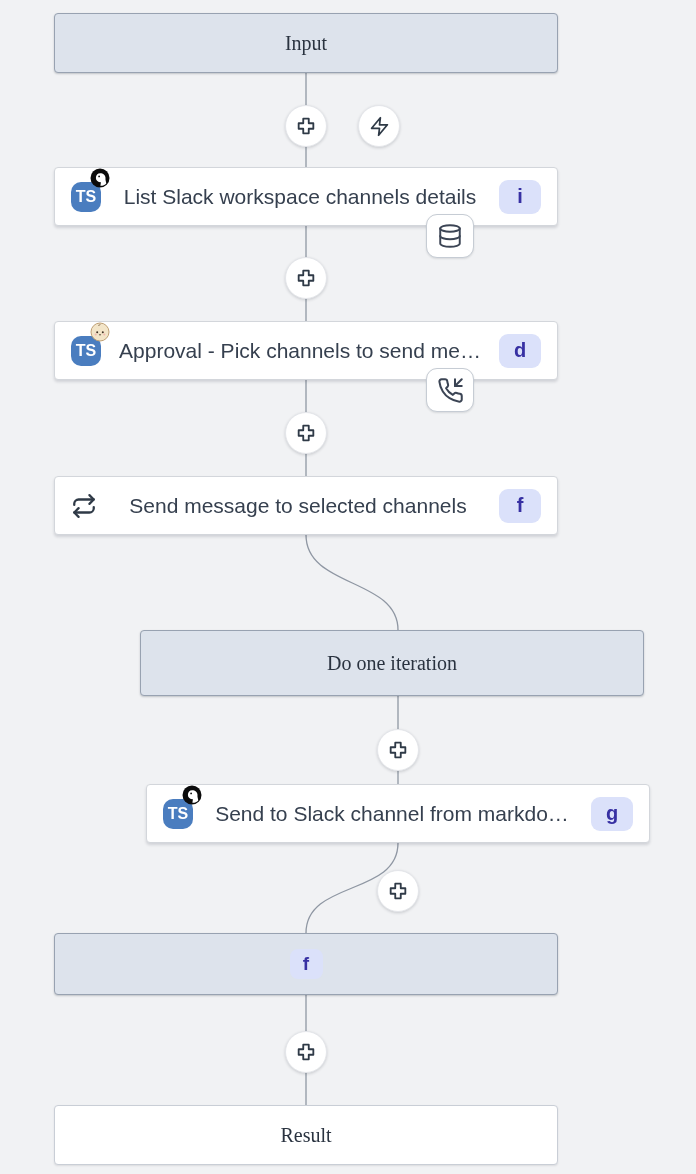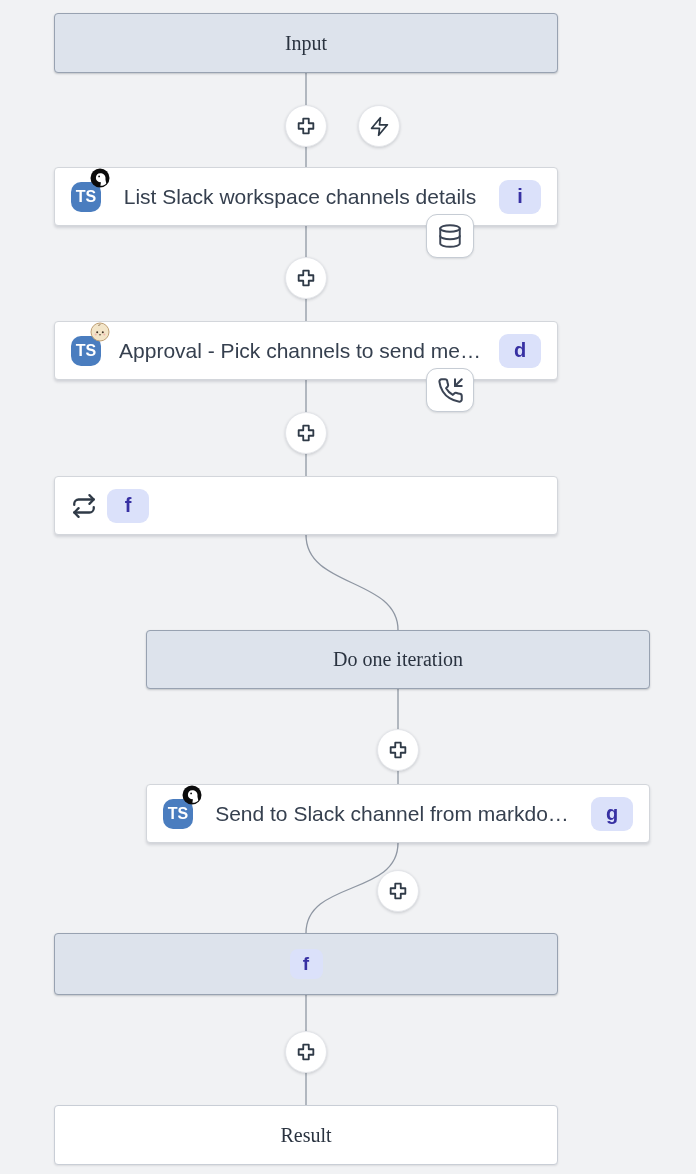--- a/index.html
+++ b/index.html
@@ -144,24 +144,25 @@
     </svg>
   </button>
 
   <div class="box node" style="left:54px;top:476px;width:504px;height:59px">
     <svg width="26" height="26" viewBox="0 0 24 24" fill="none" stroke="#2f3a47" stroke-width="2.1" stroke-linecap="round" stroke-linejoin="round" style="flex:none">
       <path d="m17 2 4 4-4 4"></path>
       <path d="M3 11v-1a4 4 0 0 1 4-4h14"></path>
       <path d="m7 22-4-4 4-4"></path>
       <path d="M21 13v1a4 4 0 0 1-4 4H3"></path>
     </svg>
+    <span class="node-label">Send message to selected channels</span>
     <span class="badge">f</span>
   </div>
 
-  <div class="box header-box" style="left:146px;top:630px;width:504px;height:59px">
+  <div class="box header-box" style="left:140px;top:630px;width:504px;height:66px">
     <span class="mono-label">Do one iteration</span>
   </div>
 
   <button class="circle-btn" style="left:398px;top:750px">
     <svg width="22" height="22" viewBox="0 0 24 24">
       <path d="M9 4h6v5h5v6h-5v5H9v-5H4V9h5z" fill="#fff" stroke="#2f3a47" stroke-width="2" stroke-linejoin="round"></path>
     </svg>
   </button>
 
   <div class="box node" style="left:146px;top:784px;width:504px;height:59px">

